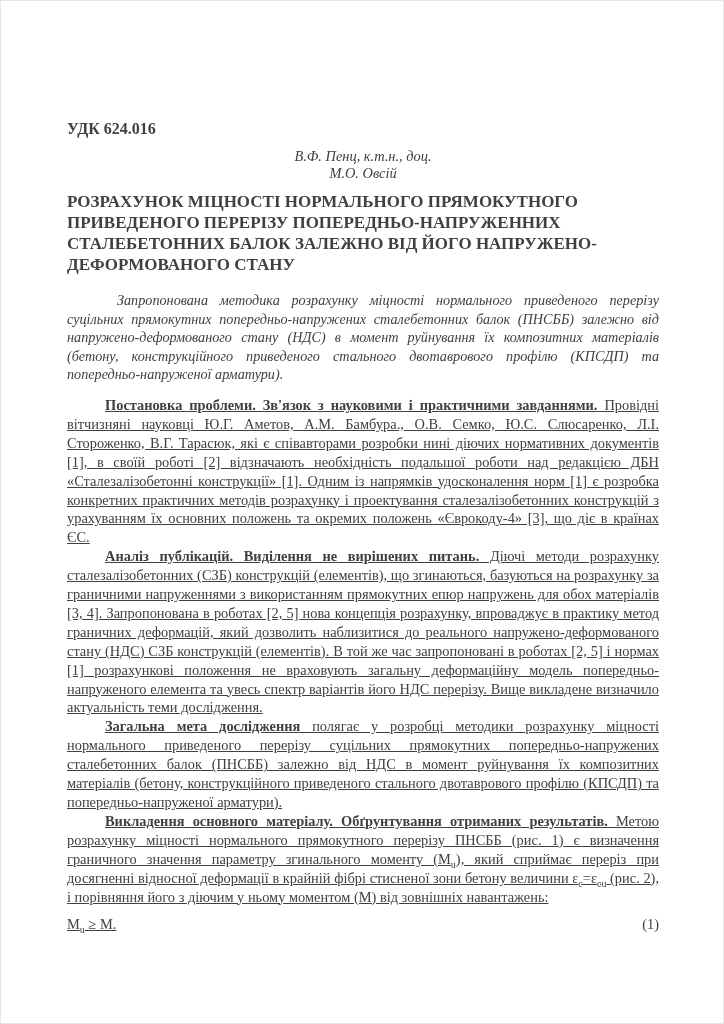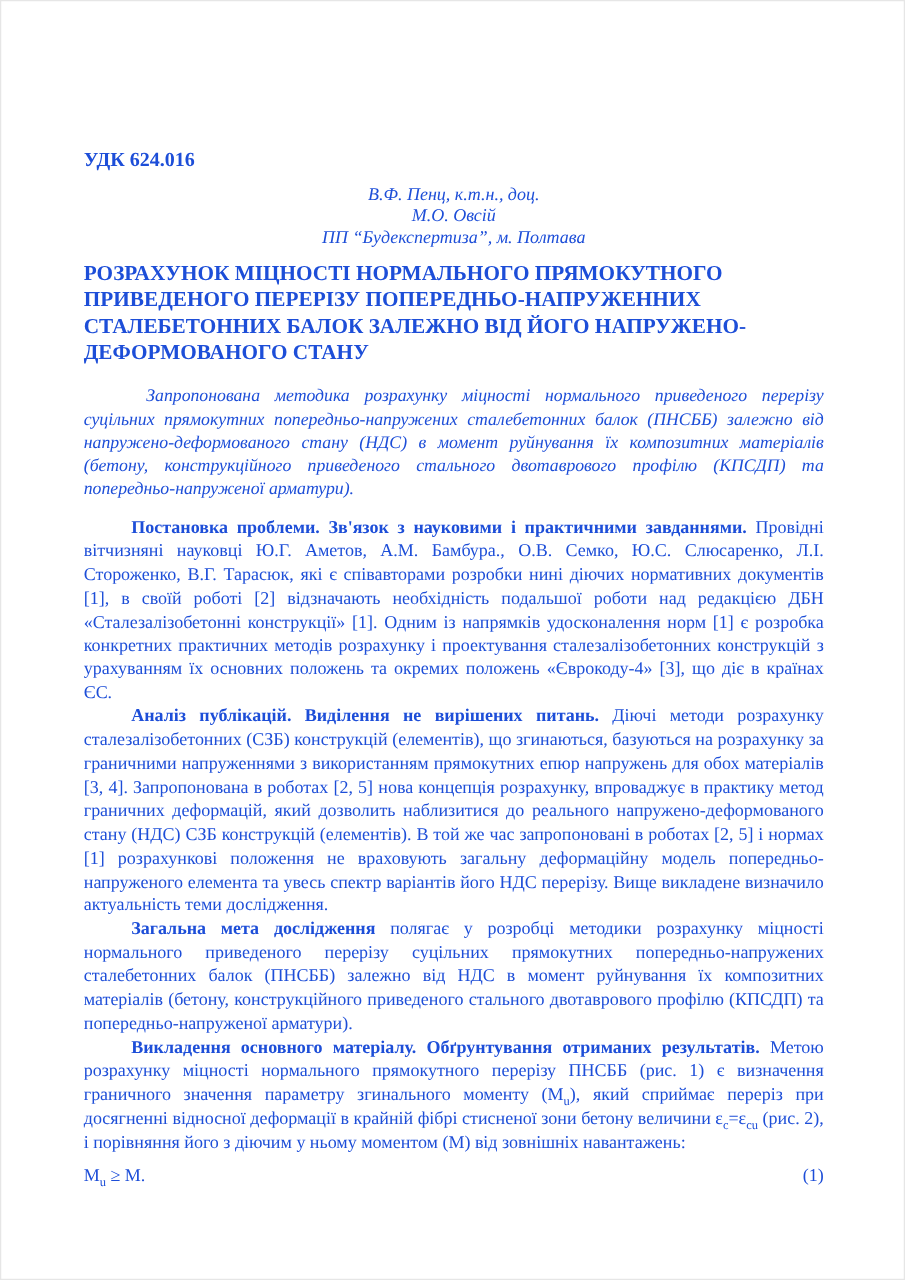--- a/index.html
+++ b/index.html
@@ -5,21 +5,21 @@
   html, body { margin: 0; padding: 0; background: #ffffff; }
   .page {
     position: relative;
     width: 724px;
     height: 1024px;
     background: #ffffff;
     box-sizing: border-box;
     padding: 118px 64px 0 66px;
     overflow: hidden;
     font-family: "Liberation Serif", "DejaVu Serif", serif;
-    color: #1d4ed8;
+    color: #404040;
     border: 1px solid #e6e6e6;
   }
   .udc {
     font-weight: bold;
     font-size: 16px;
     line-height: 20px;
     margin-bottom: 9px;
   }
   .authors {
     text-align: center;
@@ -35,21 +35,21 @@
   }
   .abstract, .keywords {
     font-style: italic;
     font-size: 14.2px;
     line-height: 18.6px;
     text-align: justify;
     text-indent: 50px;
     margin: 0;
   }
   .kw-label { font-weight: bold; }
-  .body-section { margin-top: 12px; }
+  .body-section { margin-top: 12px; text-decoration: underline; }
   .body-par {
     font-size: 14.4px;
     line-height: 18.9px;
     text-align: justify;
     text-indent: 38px;
     margin: 0;
   }
   .body-par .lead { font-weight: bold; }
   sub {
     font-size: 10px;
@@ -70,21 +70,20 @@
 </head>
 <body>
 
 <div class="page">
 
   <div class="udc">УДК 624.016</div>
 
   <div class="authors">
     <div>В.Ф. Пенц, к.т.н., доц.</div>
     <div>М.О. Овсій</div>
-    <div>ПП “Будекспертиза”, м. Полтава</div>
   </div>
 
   <h1 class="title">РОЗРАХУНОК МІЦНОСТІ НОРМАЛЬНОГО ПРЯМОКУТНОГО ПРИВЕДЕНОГО ПЕРЕРІЗУ ПОПЕРЕДНЬО-НАПРУЖЕННИХ СТАЛЕБЕТОННИХ БАЛОК ЗАЛЕЖНО ВІД ЙОГО НАПРУЖЕНО-ДЕФОРМОВАНОГО СТАНУ</h1>
 
   <p class="abstract">Запропонована методика розрахунку міцності нормального приведеного перерізу суцільних прямокутних попередньо-напружених сталебетонних балок (ПНСББ) залежно від напружено-деформованого стану (НДС) в момент руйнування їх композитних матеріалів (бетону, конструкційного приведеного стального двотаврового профілю (КПСДП) та попередньо-напруженої арматури).</p>
 
 
   <div class="body-section">
 
     <p class="body-par"><span class="lead">Постановка проблеми. Зв'язок з науковими і практичними завданнями.</span><span> Провідні вітчизняні науковці Ю.Г. Аметов, А.М. Бамбура., О.В. Семко, Ю.С. Слюсаренко, Л.І. Стороженко, В.Г. Тарасюк, які є співавторами розробки нині діючих нормативних документів [1], в своїй роботі [2] відзначають необхідність подальшої роботи над редакцією ДБН «Сталезалізобетонні конструкції» [1]. Одним із напрямків удосконалення норм [1] є розробка конкретних практичних методів розрахунку і проектування сталезалізобетонних конструкцій з урахуванням їх основних положень та окремих положень «Єврокоду-4» [3], що діє в країнах ЄС.</span></p>

